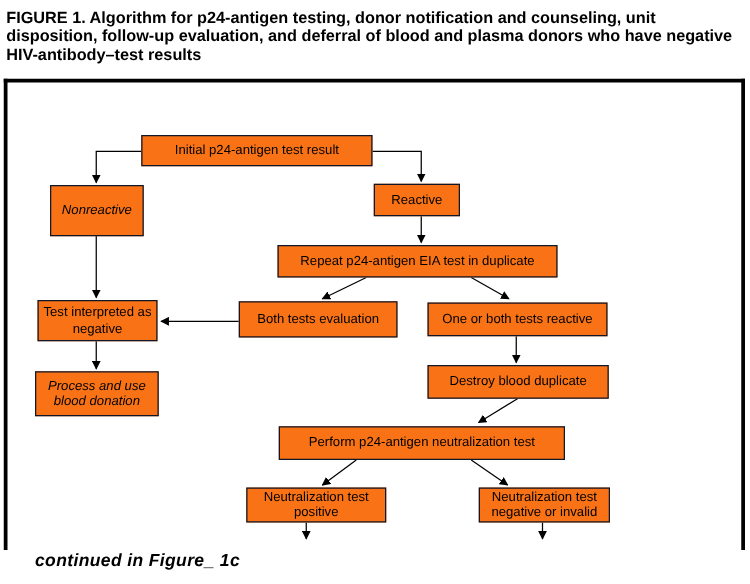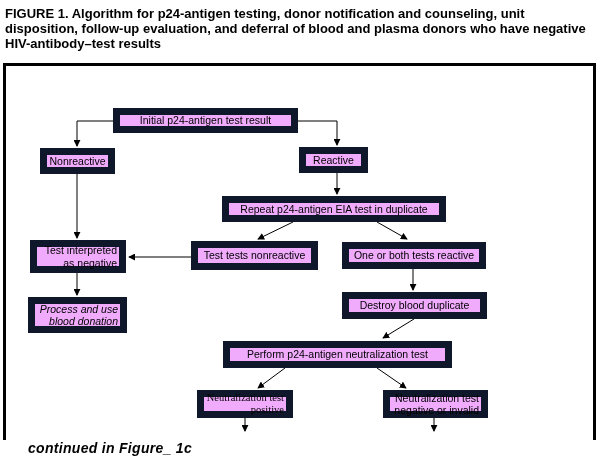--- a/index.html
+++ b/index.html
@@ -41,26 +41,26 @@
     position: absolute;
     left: 0;
     top: 0;
     width: 600px;
     height: 467px;
     pointer-events: none;
   }
   .node {
     position: absolute;
     box-sizing: border-box;
-    border: 7px solid #0f172a;
-    background: #f0abfc;
+    border: 1px solid #0f172a;
+    background: #f97316;
     display: flex;
     align-items: center;
     justify-content: center;
-    text-align: right;
+    text-align: center;
     font-size: 10.5px;
     line-height: 12.5px;
     padding: 1px 2px;
   }
   .continued-note {
     position: absolute;
     left: 28px;
     top: 440px;
     font-size: 14px;
     font-style: italic;
@@ -96,37 +96,37 @@
       <polyline points="414,319 383,338" marker-end="url(#arw)"></polyline>
       <polyline points="285,368 258,388" marker-end="url(#arw)"></polyline>
       <polyline points="377,368 406,388" marker-end="url(#arw)"></polyline>
       <polyline points="245,418 245,431" marker-end="url(#arw)"></polyline>
       <polyline points="434,418 434,431" marker-end="url(#arw)"></polyline>
     </g>
   </svg>
 
   <div class="node" style="left:113px; top:108px; width:185px; height:25px;">Initial p24-antigen test result</div>
 
-  <div class="node" style="left:40px; top:148px; width:75px; height:26px;">Nonreactive</div>
+  <div class="node" style="left:40px; top:148px; width:75px; height:41px;font-style:italic;">Nonreactive</div>
 
   <div class="node" style="left:299px; top:147px; width:69px; height:26px;">Reactive</div>
 
   <div class="node" style="left:222px; top:196px; width:224px; height:26px;">Repeat p24-antigen EIA test in duplicate</div>
 
   <div class="node" style="left:30px; top:240px; width:96px; height:33px;">Test interpreted as negative</div>
 
-  <div class="node" style="left:191px; top:241px; width:127px; height:29px;">Test tests nonreactive</div>
+  <div class="node" style="left:191px; top:241px; width:127px; height:29px;">Both tests evaluation</div>
 
   <div class="node" style="left:342px; top:242px; width:144px; height:27px;">One or both tests reactive</div>
 
   <div class="node" style="left:28px; top:297px; width:99px; height:36px;font-style:italic;">Process and use blood donation</div>
 
   <div class="node" style="left:342px; top:292px; width:145px; height:27px;">Destroy blood duplicate</div>
 
   <div class="node" style="left:223px; top:341px; width:229px; height:27px;">Perform p24-antigen neutralization test</div>
 
-  <div class="node" style="left:197px; top:390px; width:96px; height:28px;font-family:Liberation Serif, serif;">Neutralization test positive</div>
+  <div class="node" style="left:197px; top:390px; width:112px; height:28px;">Neutralization test positive</div>
 
   <div class="node" style="left:383px; top:390px; width:105px; height:28px;">Neutralization test negative or invalid</div>
 
   <div class="continued-note">continued in Figure_ 1c</div>
 
 </div>
 
 </body></html>

